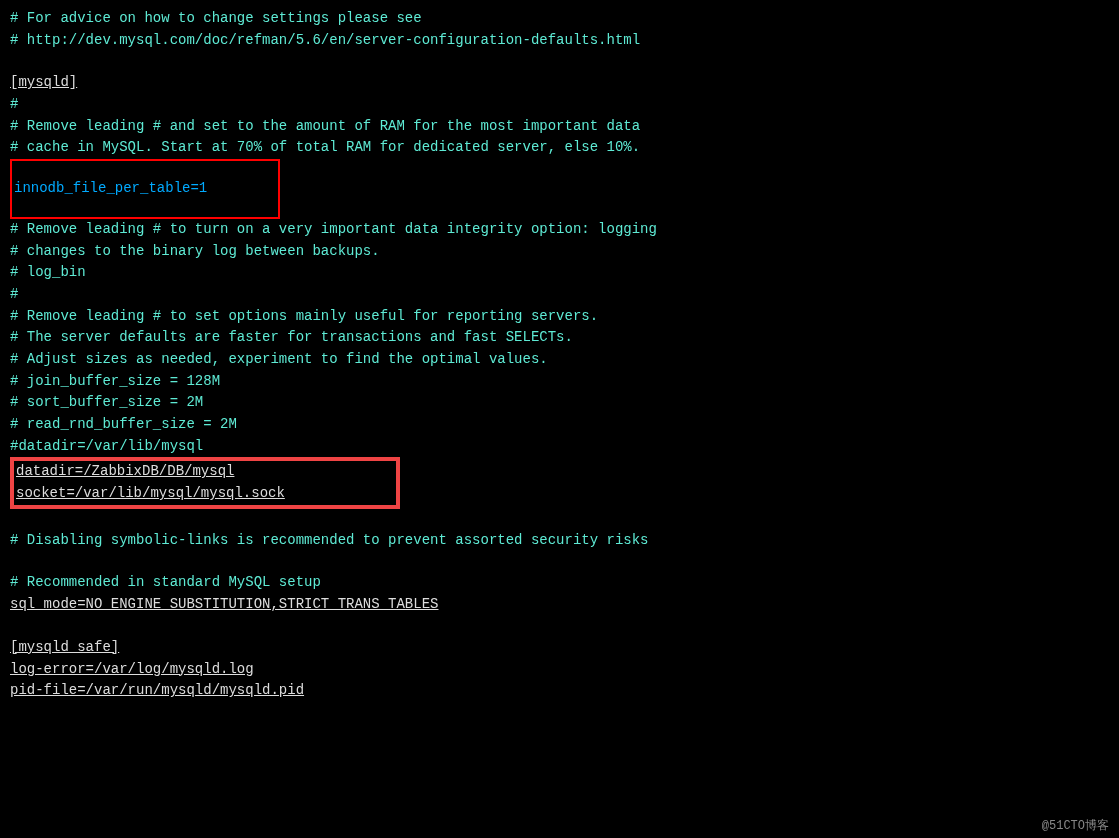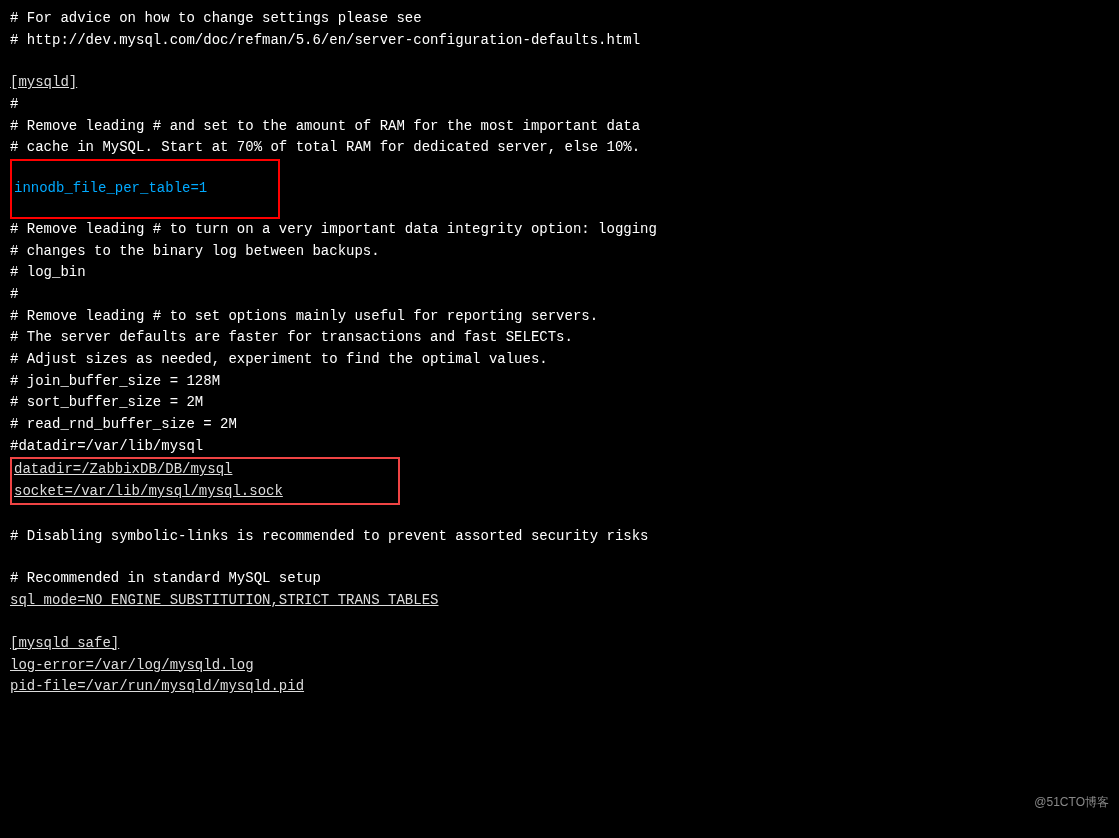--- a/index.html
+++ b/index.html
@@ -22,21 +22,21 @@
       background-color: #000000;
       padding: 8px 10px;
       width: 1119px;
       min-height: 838px;
       position: relative;
     }
 
     .line {
       line-height: 1.55;
       white-space: pre;
-      color: #ffffff;
+      color: #5eead4;
       font-size: 14px;
       font-family: 'Courier New', Courier, monospace;
     }
 
     .line.white {
       color: #dddddd;
       text-decoration: underline;
     }
 
     .block-innodb {
@@ -47,25 +47,25 @@
       padding: 17px 2px;
       line-height: 1.55;
       white-space: pre;
       color: #00aaff;
       font-size: 14px;
       font-family: 'Courier New', Courier, monospace;
     }
 
     .watermark {
       position: absolute;
-      bottom: 27px;
+      bottom: 4px;
       right: 10px;
       color: #888888;
       font-size: 12px;
-      font-family: Liberation Sans, sans-serif;
+      font-family: Liberation Mono, monospace;
     }
 
     .empty-line {
       height: 21px;
       display: block;
     }
   </style>
 </head>
 <body>
 
@@ -82,21 +82,21 @@
   <div class="line"># changes to the binary log between backups.</div>
   <div class="line"># log_bin</div>
   <div class="line">#</div>
   <div class="line"># Remove leading # to set options mainly useful for reporting servers.</div>
   <div class="line"># The server defaults are faster for transactions and fast SELECTs.</div>
   <div class="line"># Adjust sizes as needed, experiment to find the optimal values.</div>
   <div class="line"># join_buffer_size = 128M</div>
   <div class="line"># sort_buffer_size = 2M</div>
   <div class="line"># read_rnd_buffer_size = 2M</div>
   <div class="line">#datadir=/var/lib/mysql</div>
-  <div style="border: 2px solid #ef4444; display: inline-block; width: fit-content; min-width: 390px;">
+  <div style="border: 4px solid #ef4444; display: inline-block; width: fit-content; min-width: 390px;">
     <div class="line white" style="padding: 0 2px;">datadir=/ZabbixDB/DB/mysql</div>
     <div class="line white" style="padding: 0 2px;">socket=/var/lib/mysql/mysql.sock</div>
   </div>
   <span class="empty-line"></span>
   <div class="line"># Disabling symbolic-links is recommended to prevent assorted security risks</div>
   <span class="empty-line"></span>
   <div class="line"># Recommended in standard MySQL setup</div>
   <div class="line white">sql_mode=NO_ENGINE_SUBSTITUTION,STRICT_TRANS_TABLES</div>
   <span class="empty-line"></span>
   <div class="line white">[mysqld_safe]</div>

